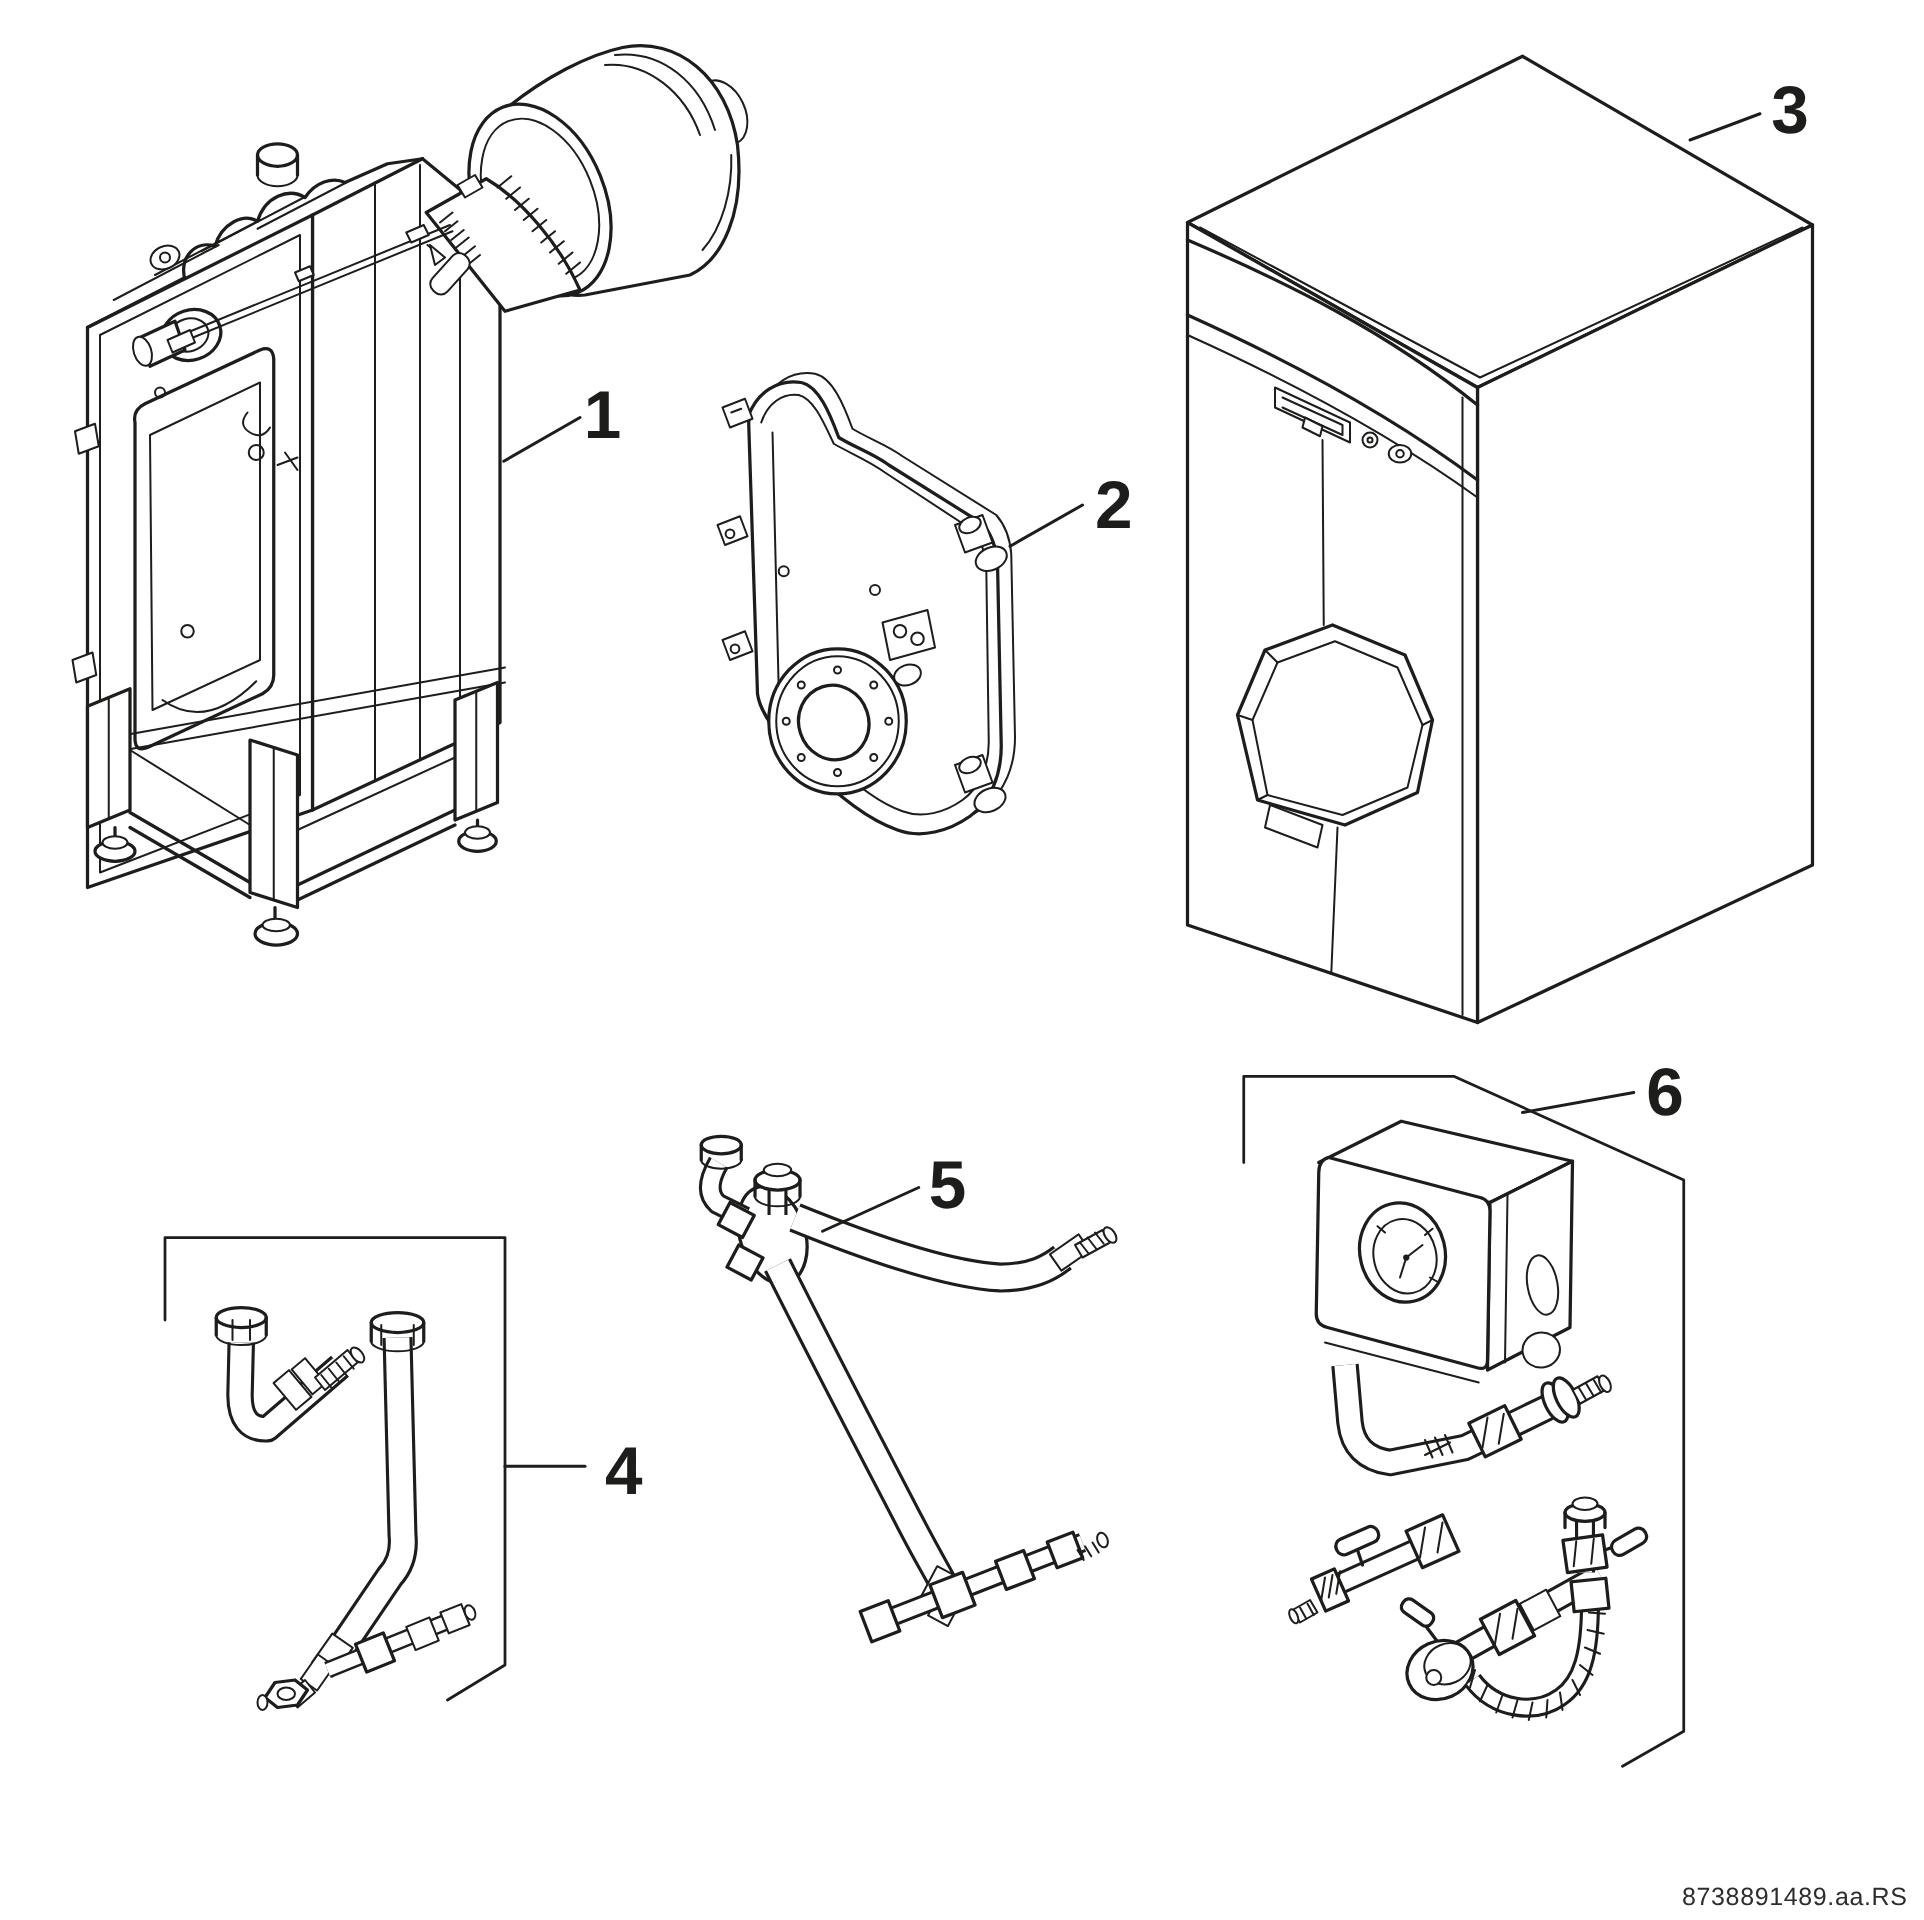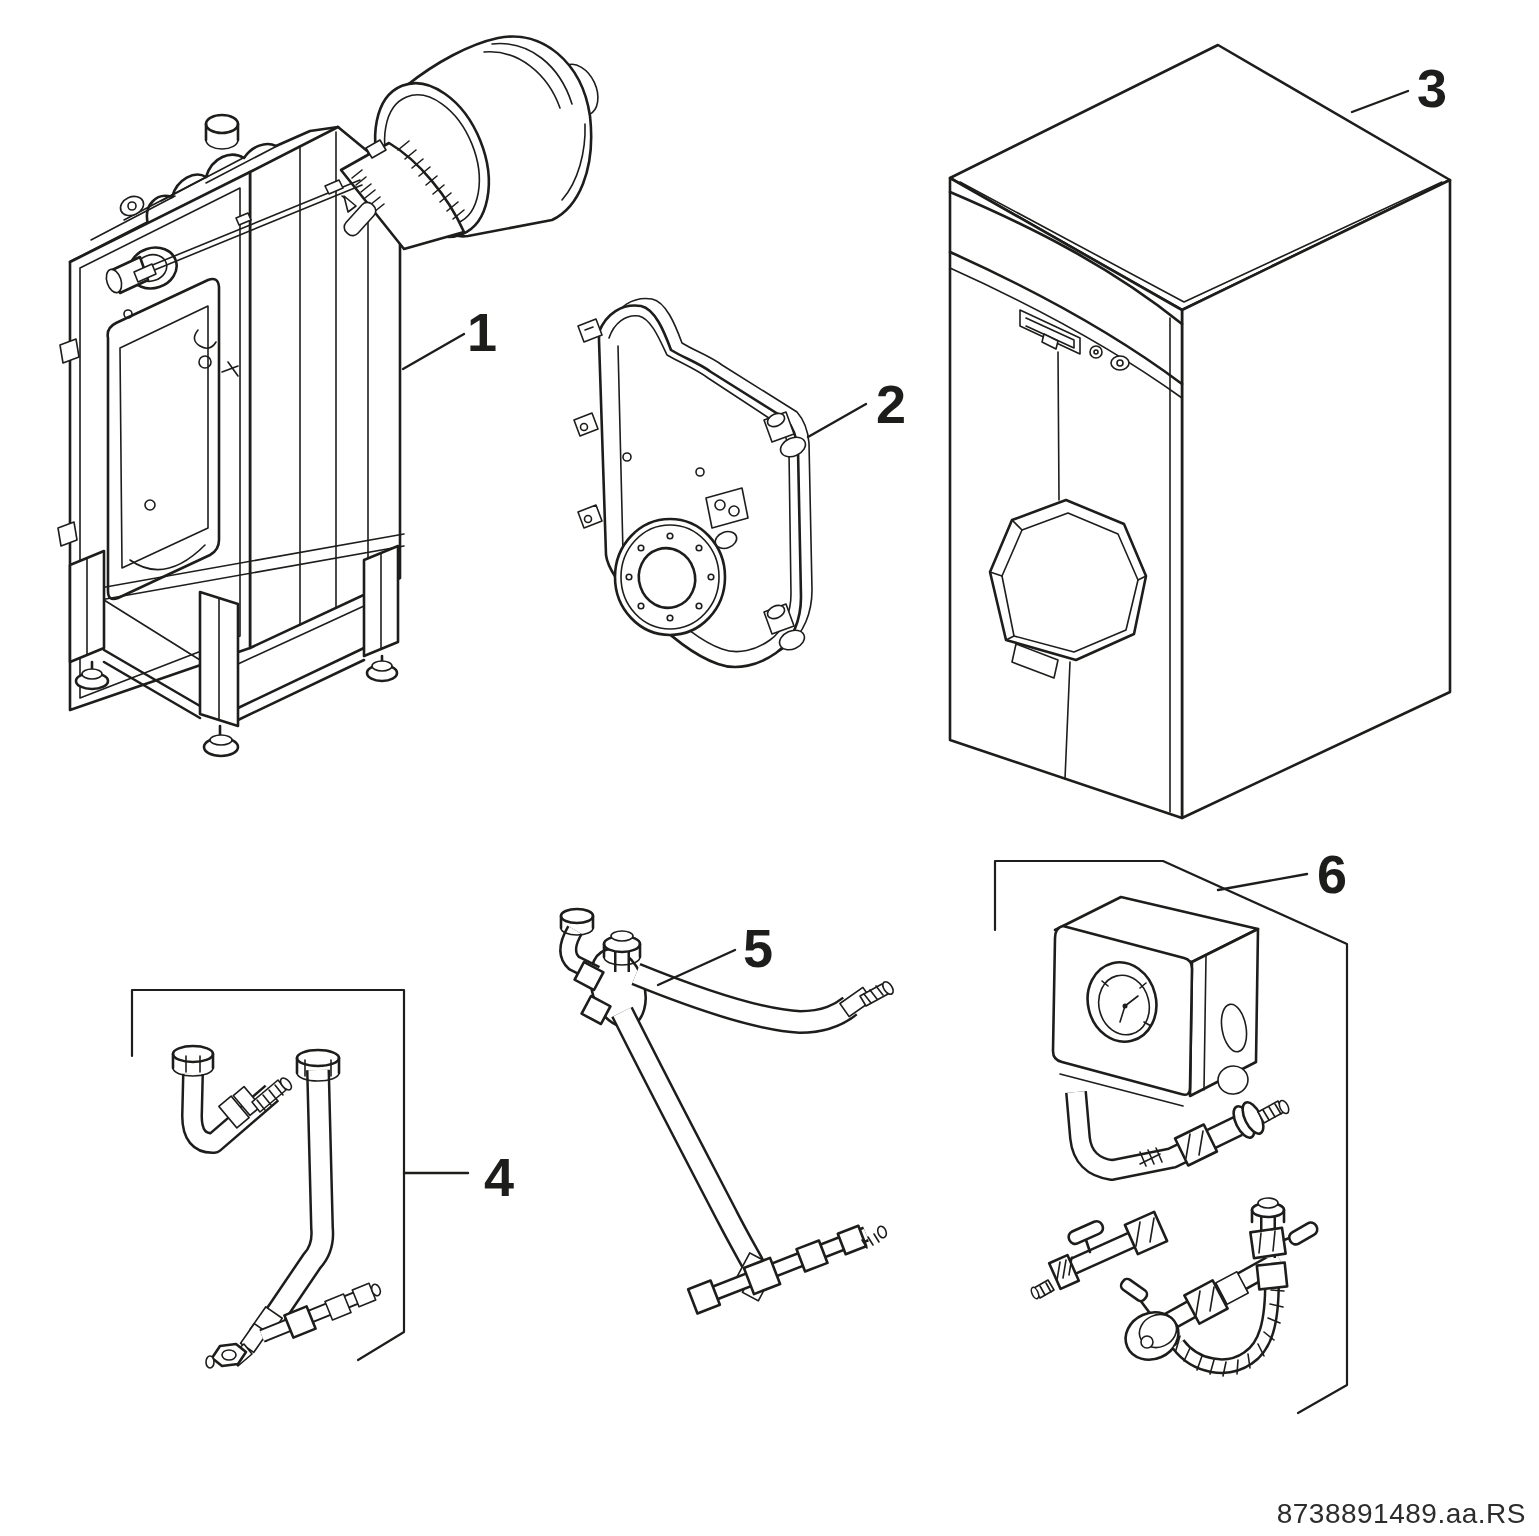--- a/index.html
+++ b/index.html
@@ -7,21 +7,21 @@
           font-family:"Liberation Sans", sans-serif}
   .canvas svg{position:absolute;inset:0}
   .o{fill:#fff;stroke:var(--ink,#1d1d1b);stroke-width:2.6;stroke-linejoin:round;stroke-linecap:round}
   .l{fill:none;stroke:var(--ink,#1d1d1b);stroke-width:2.6;stroke-linejoin:round;stroke-linecap:round}
   .t{stroke-width:1.6}
   .f{fill:#fff;stroke:none}
   .lead{fill:none;stroke:var(--ink,#1d1d1b);stroke-width:2.4;stroke-linecap:round}
   .brk{fill:none;stroke:var(--ink,#1d1d1b);stroke-width:2.2;stroke-linejoin:round;stroke-linecap:round}
   .callout{position:absolute;transform:translate(-50%,-50%);font-size:54px;font-weight:bold;
            color:var(--label,#1d1d1b);line-height:1;user-select:none}
-  .doc-code{position:absolute;right:13px;bottom:6px;font-size:28px;color:#2d2d2d;letter-spacing:.5px}
+  .doc-code{position:absolute;right:13px;bottom:6px;font-size:20px;color:#2d2d2d;letter-spacing:.5px}
 </style>
 </head>
 <body>
 
 <div class="canvas">
 
 <svg viewBox="0 0 1539 1536" width="1539" height="1536">
 
   <g>
 

